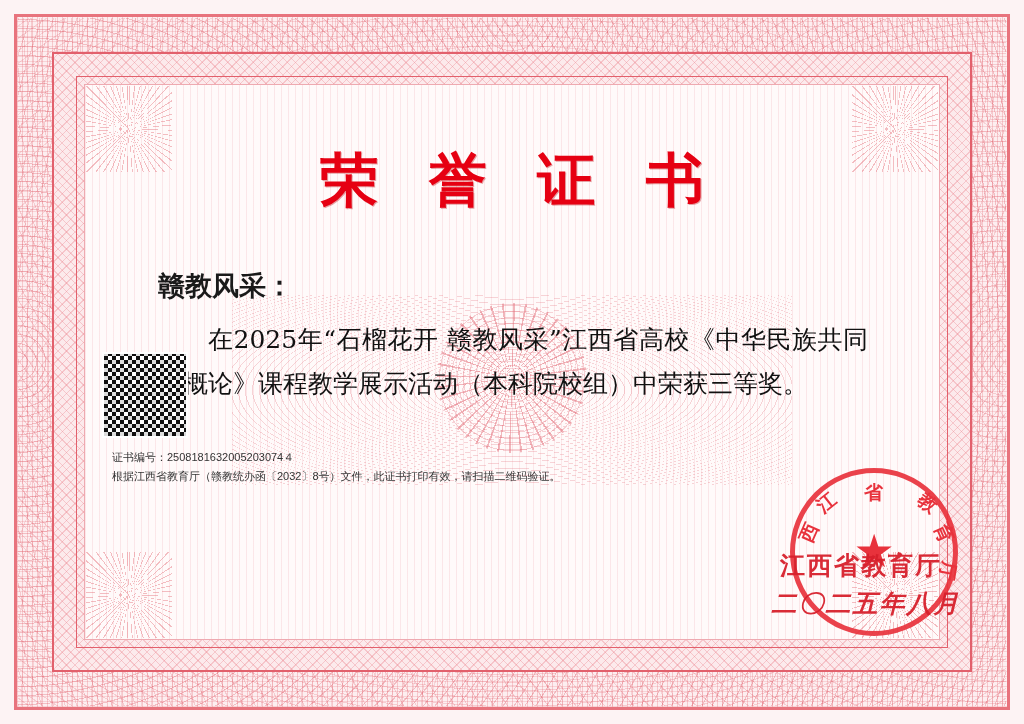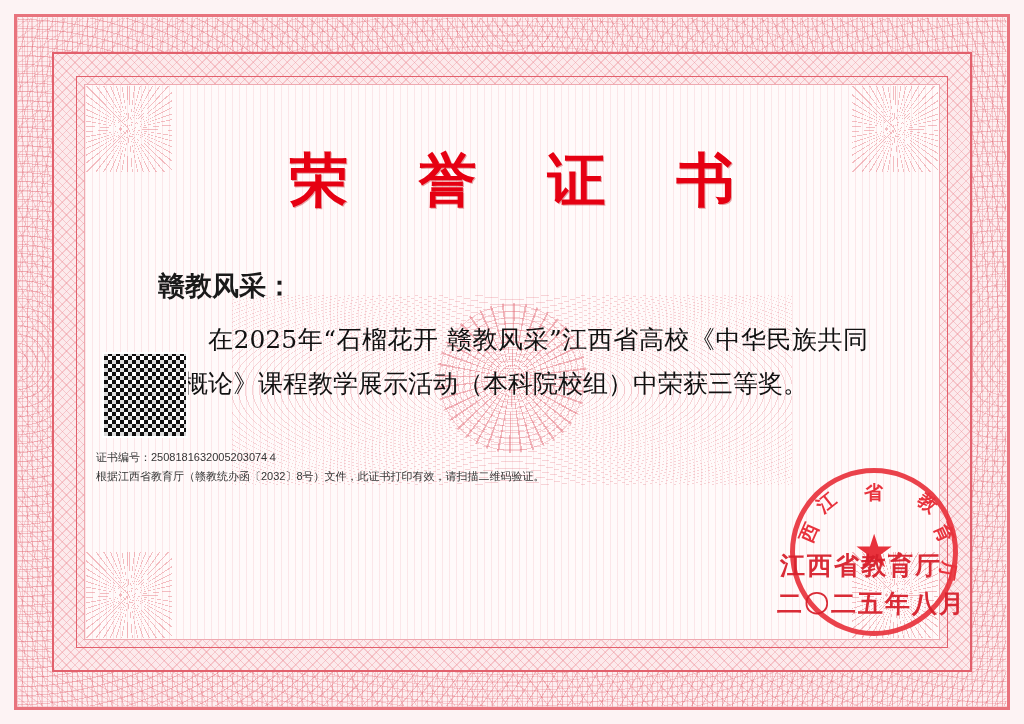--- a/index.html
+++ b/index.html
@@ -170,21 +170,21 @@
   }
 
   .title {
     text-align: center;
     margin-top: 42px;
     color: #e60012;
     font-size: 58px;
     font-weight: bold;
     letter-spacing: 18px;
     text-indent: 18px;
-    font-family: Liberation Mono, monospace;
+    font-family: Liberation Serif, serif;
     text-shadow: 1px 1px 0 rgba(180,0,10,0.35);
   }
 
   .recipient {
     margin-top: 48px;
     margin-left: 58px;
     font-size: 27px;
     font-weight: bold;
     color: #1a1a1a;
     font-family: "DejaVu Serif", "Liberation Serif", serif;
@@ -222,20 +222,21 @@
     background-blend-mode: difference;
     border: 2px solid #ffffff;
     margin-left: 6px;
   }
   .fineprint {
     margin-top: 10px;
     font-size: 11px;
     line-height: 19px;
     color: #333333;
     font-family: "Liberation Sans", sans-serif;
+    margin-left: 16px;
   }
   .fineprint div { white-space: nowrap; }
 
   
   .seal {
     position: absolute;
     right: 66px;
     bottom: 88px;
     width: 168px;
     height: 168px;
@@ -287,28 +288,29 @@
     font-size: 25px;
     letter-spacing: 2px;
     font-weight: bold;
     font-family: "DejaVu Serif", "Liberation Serif", serif;
     opacity: 0.95;
   }
   .sign-date {
     position: absolute;
     right: 58px;
     bottom: 104px;
-    text-align: right;
+    text-align: center;
     width: 200px;
     color: #d7202c;
     font-size: 25px;
     letter-spacing: 2px;
     font-weight: bold;
     font-family: "DejaVu Serif", "Liberation Serif", serif;
     opacity: 0.95;
+    font-style: italic;
   }
 </style>
 </head>
 <body>
 
 <div class="certificate">
 
   <div class="border-outer"></div>
   <div class="border-wave"></div>
   <div class="border-wave2"></div>

